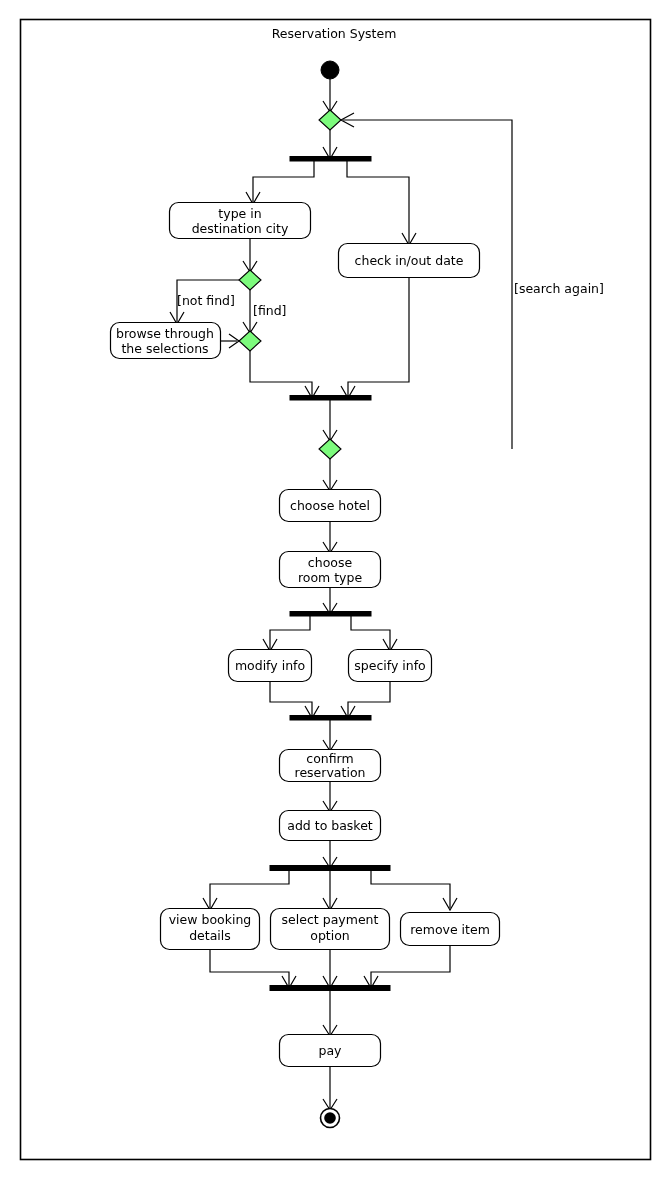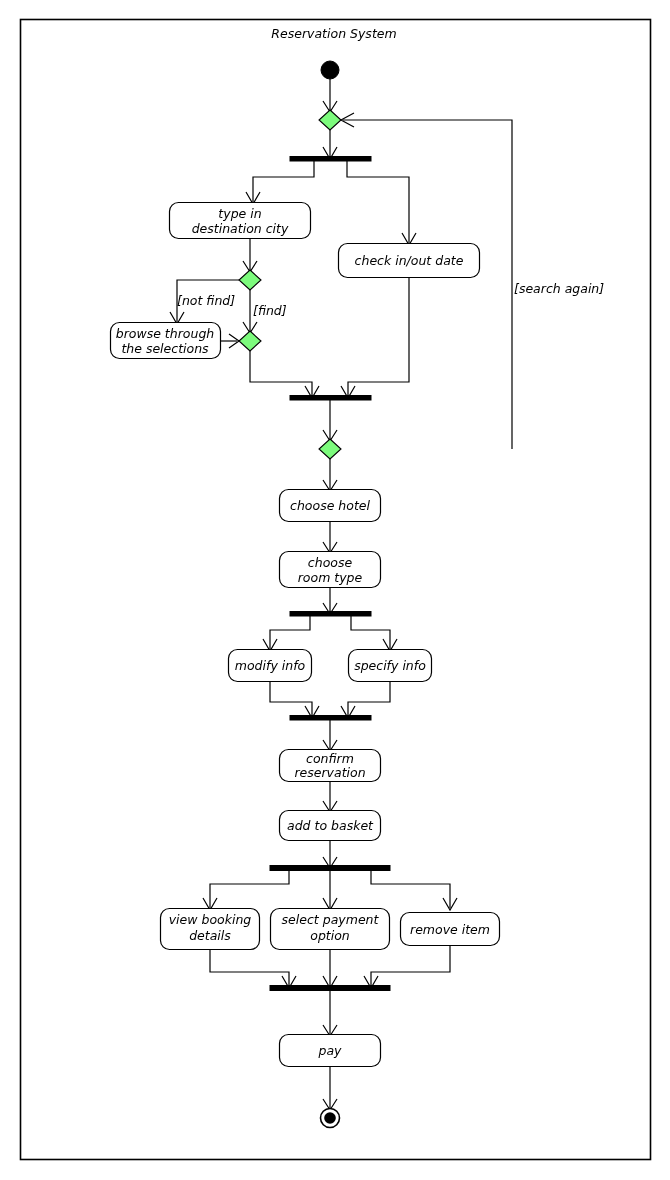--- a/index.html
+++ b/index.html
@@ -10,21 +10,20 @@
   body {
     width: 670px;
     height: 1180px;
     font-family: "DejaVu Sans", sans-serif;
     overflow: hidden;
   }
   #diagram-root {
     position: relative;
     width: 670px;
     height: 1180px;
-    font-style: italic;
   }
   svg#activity-diagram {
     display: block;
     width: 670px;
     height: 1180px;
   }
   .frame {
     fill: none;
     stroke: #000000;
     stroke-width: 1.6;

